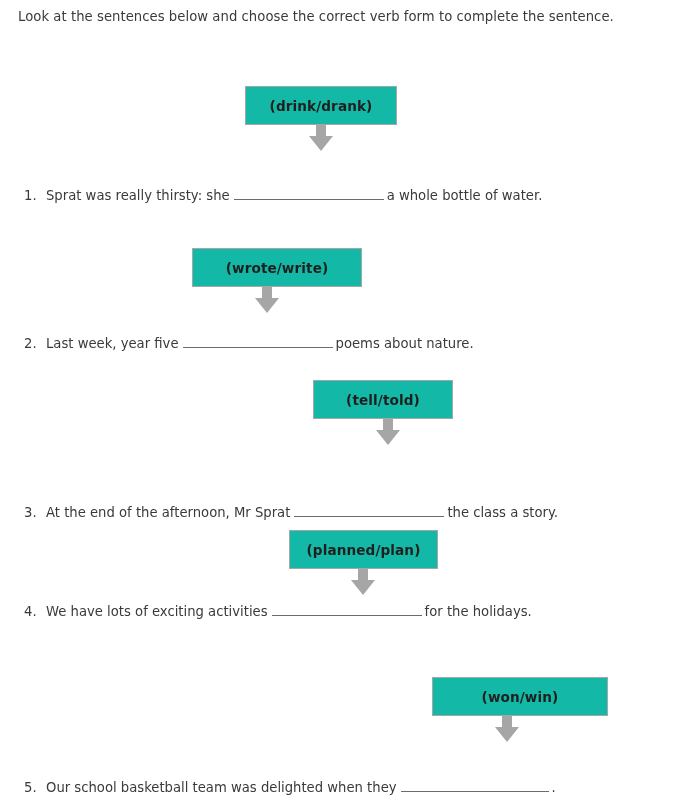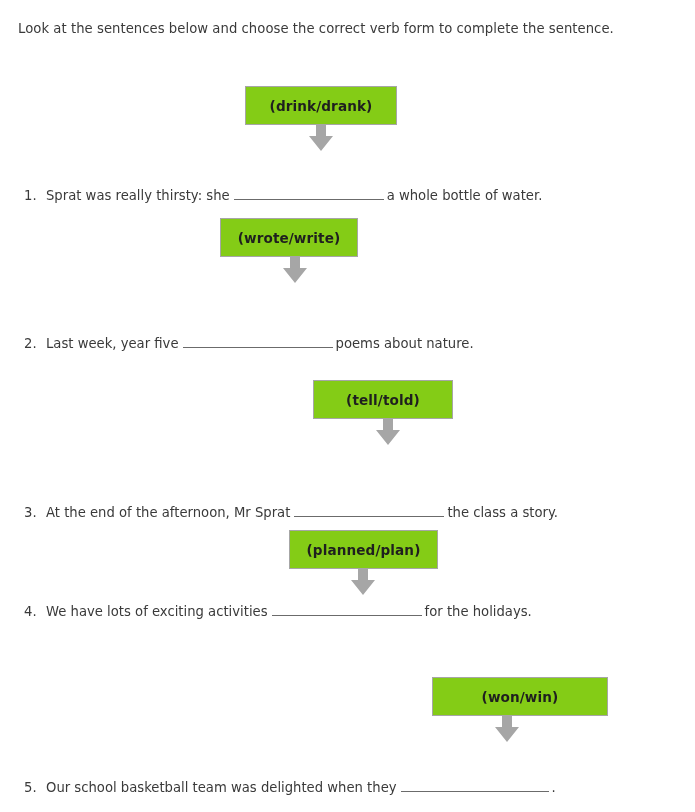--- a/index.html
+++ b/index.html
@@ -20,40 +20,40 @@
   .page {
     position: relative;
     width: 695px;
     height: 812px;
   }
 
   
   .instructions {
     position: absolute;
     left: 18px;
-    top: 16px;
+    top: 4px;
     width: 650px;
     font-size: 13.2px;
     line-height: 26px;
     color: #3a3a3a;
     letter-spacing: 0.05px;
   }
   .instructions .line {
     display: block;
     white-space: nowrap;
   }
 
   
   .prompt-group {
     position: absolute;
   }
   .prompt-box {
     box-sizing: border-box;
     border: 1.6px solid #a6a6a6;
-    background: #84cc16;
+    background: #14b8a6;
     height: 39px;
     display: flex;
     align-items: center;
     justify-content: center;
     font-size: 13.6px;
     font-weight: bold;
     color: #1f1f1f;
     letter-spacing: 0.1px;
   }
   .arrow {
@@ -103,21 +103,21 @@
     <div class="arrow" style="left:61px;">
       <svg width="30" height="28" viewBox="0 0 30 28" aria-hidden="true">
         <polygon points="10,0 20,0 20,11 27,11 15,26 3,11 10,11" fill="#a6a6a6"></polygon>
       </svg>
     </div>
   </div>
   <div class="sentence" style="top:186px;">
     <span class="num">1.</span><span>Sprat was really thirsty: she</span><span class="blank"></span><span>a whole bottle of water.</span>
   </div>
 
-  <div class="prompt-group" style="left:192px; top:218px; width:138px;margin-left:28px;">
+  <div class="prompt-group" style="left:192px; top:248px; width:170px;">
     <div class="prompt-box">(wrote/write)</div>
     <div class="arrow" style="left:60px;">
       <svg width="30" height="28" viewBox="0 0 30 28" aria-hidden="true">
         <polygon points="10,0 20,0 20,11 27,11 15,26 3,11 10,11" fill="#a6a6a6"></polygon>
       </svg>
     </div>
   </div>
   <div class="sentence" style="top:334px;">
     <span class="num">2.</span><span>Last week, year five</span><span class="blank"></span><span>poems about nature.</span>
   </div>

